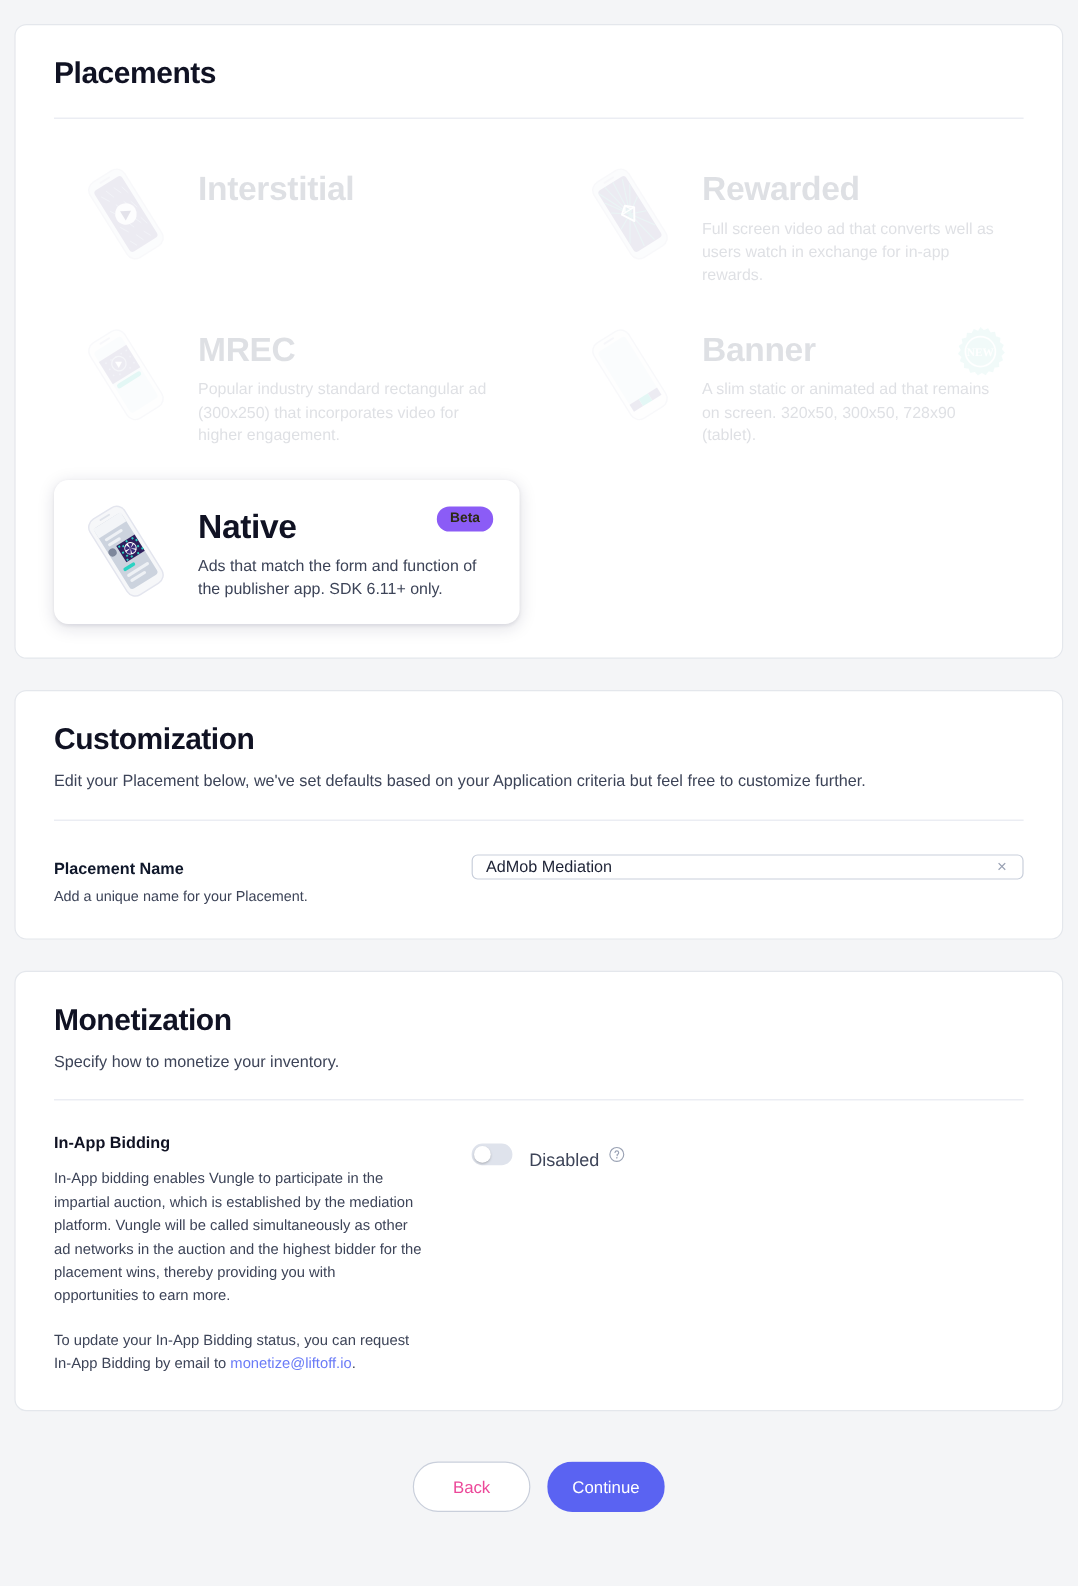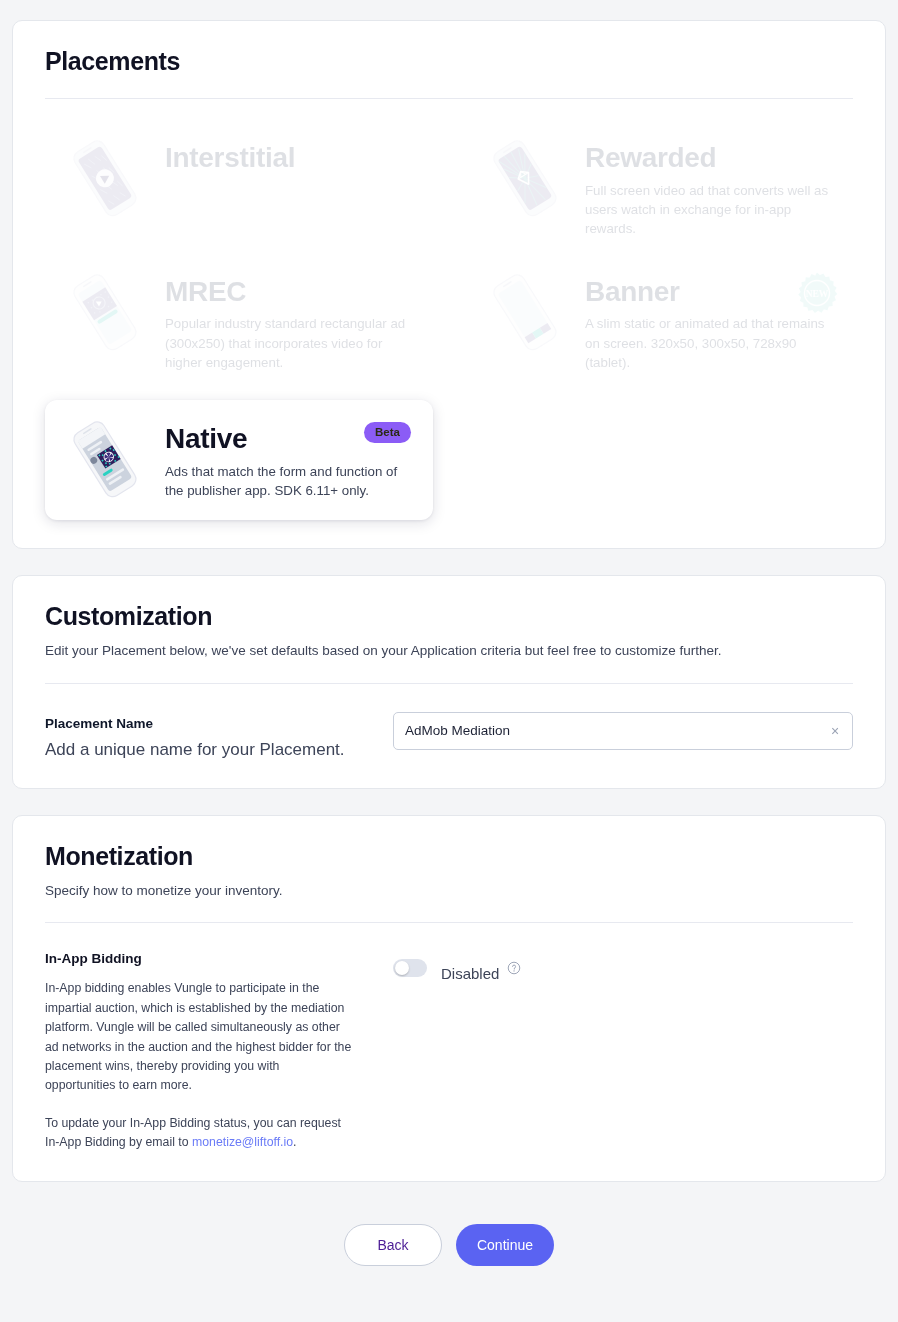--- a/index.html
+++ b/index.html
@@ -146,31 +146,31 @@
 
   .form-label-col { width: 348px; padding-top: 4px; }
 
   .form-label {
     font-size: 13.5px;
     font-weight: 700;
     color: #0f172a;
     margin-bottom: 9px;
   }
 
-  .form-hint { font-size: 17px; color: #3d4458; }
+  .form-hint { font-size: 12px; color: #3d4458; }
 
   .input-wrap {
     flex: 1;
     position: relative;
     max-width: 464px;
   }
 
   .text-input {
     width: 100%;
-    height: 38px;
+    height: 21px;
     border: 1px solid #c9cfdb;
     border-radius: 5px;
     background: #fff;
     font-family: "Liberation Sans", sans-serif;
     font-size: 13.5px;
     color: #1d2235;
     padding: 0 32px 0 11px;
     outline: none;
   }
 
@@ -271,21 +271,21 @@
     font-size: 14px;
     border-radius: 22px;
     height: 42px;
     cursor: pointer;
     border: 1px solid transparent;
   }
 
   .btn-back {
     background: #ffffff;
     border-color: #c9cfdb;
-    color: #4c1d95;
+    color: #ec4899;
     width: 98px;
   }
 
   .btn-continue {
     background: #5a63f2;
     color: #ffffff;
     width: 98px;
     font-weight: 400;
   }
 </style>

